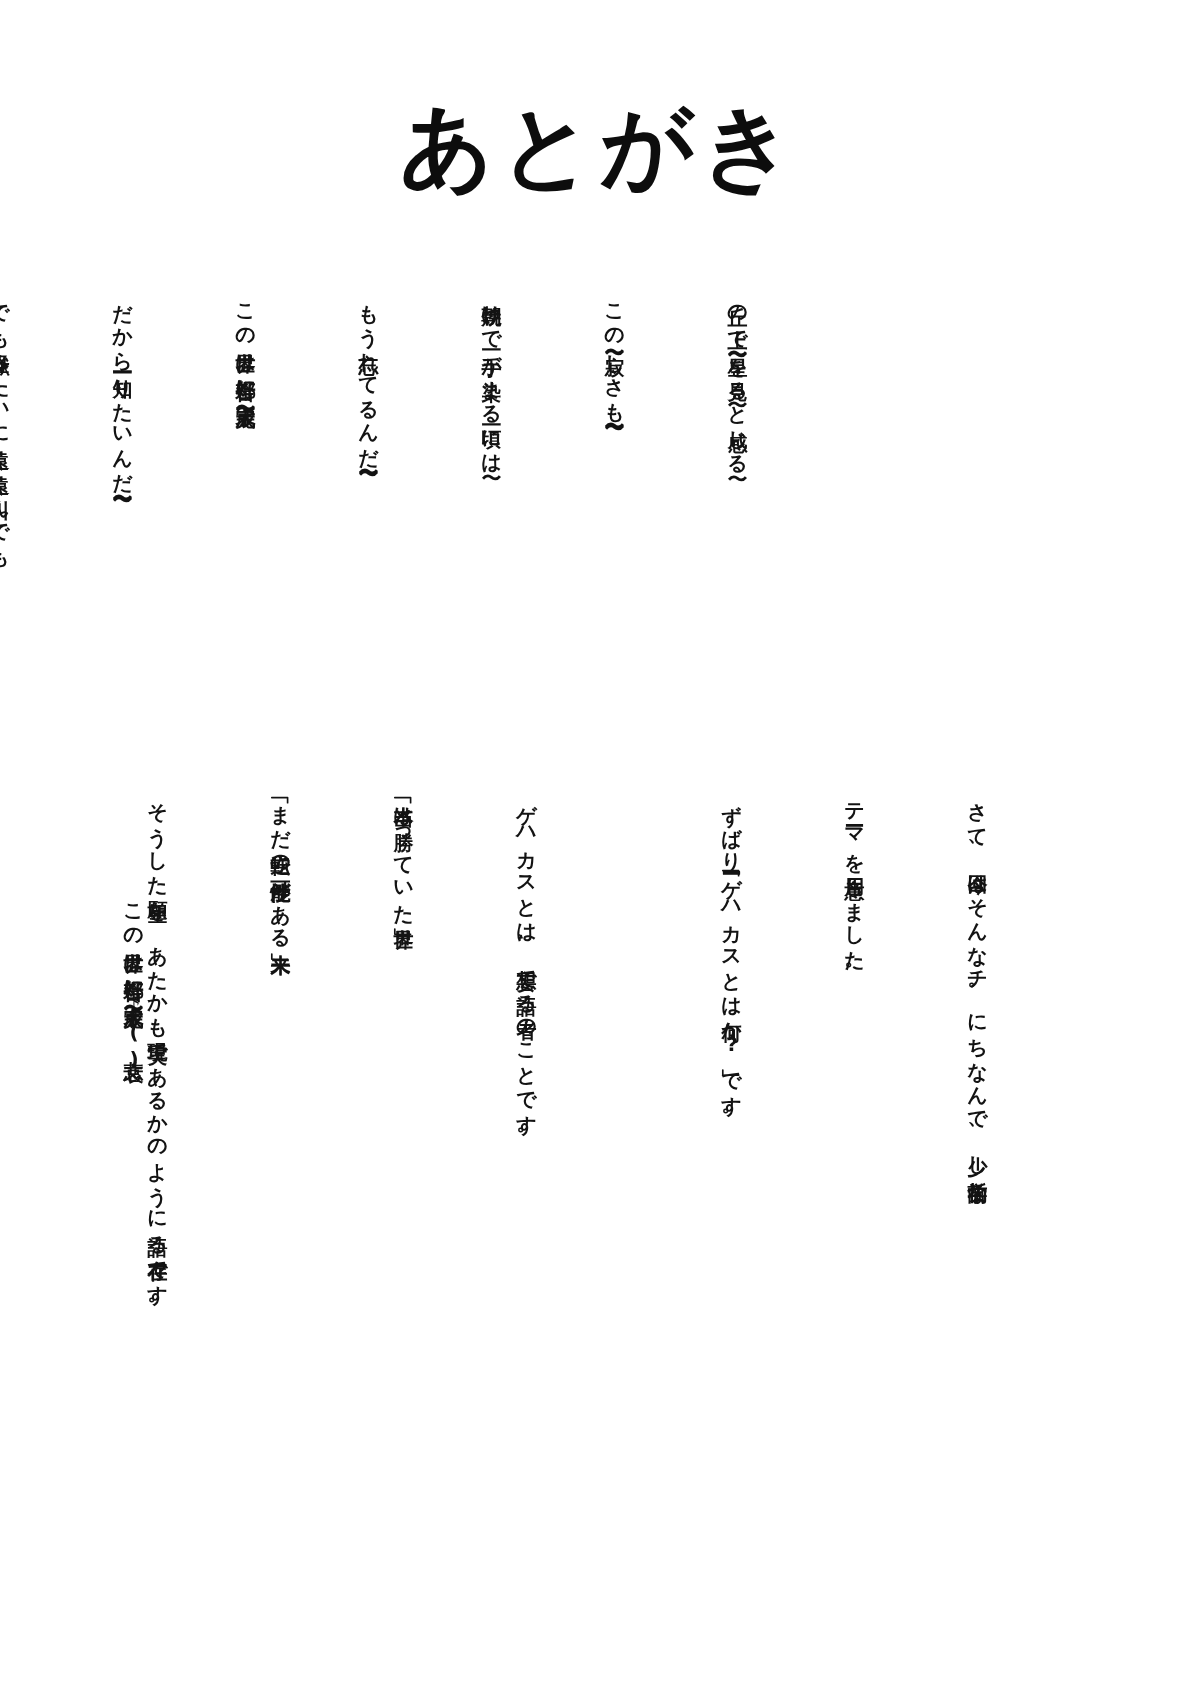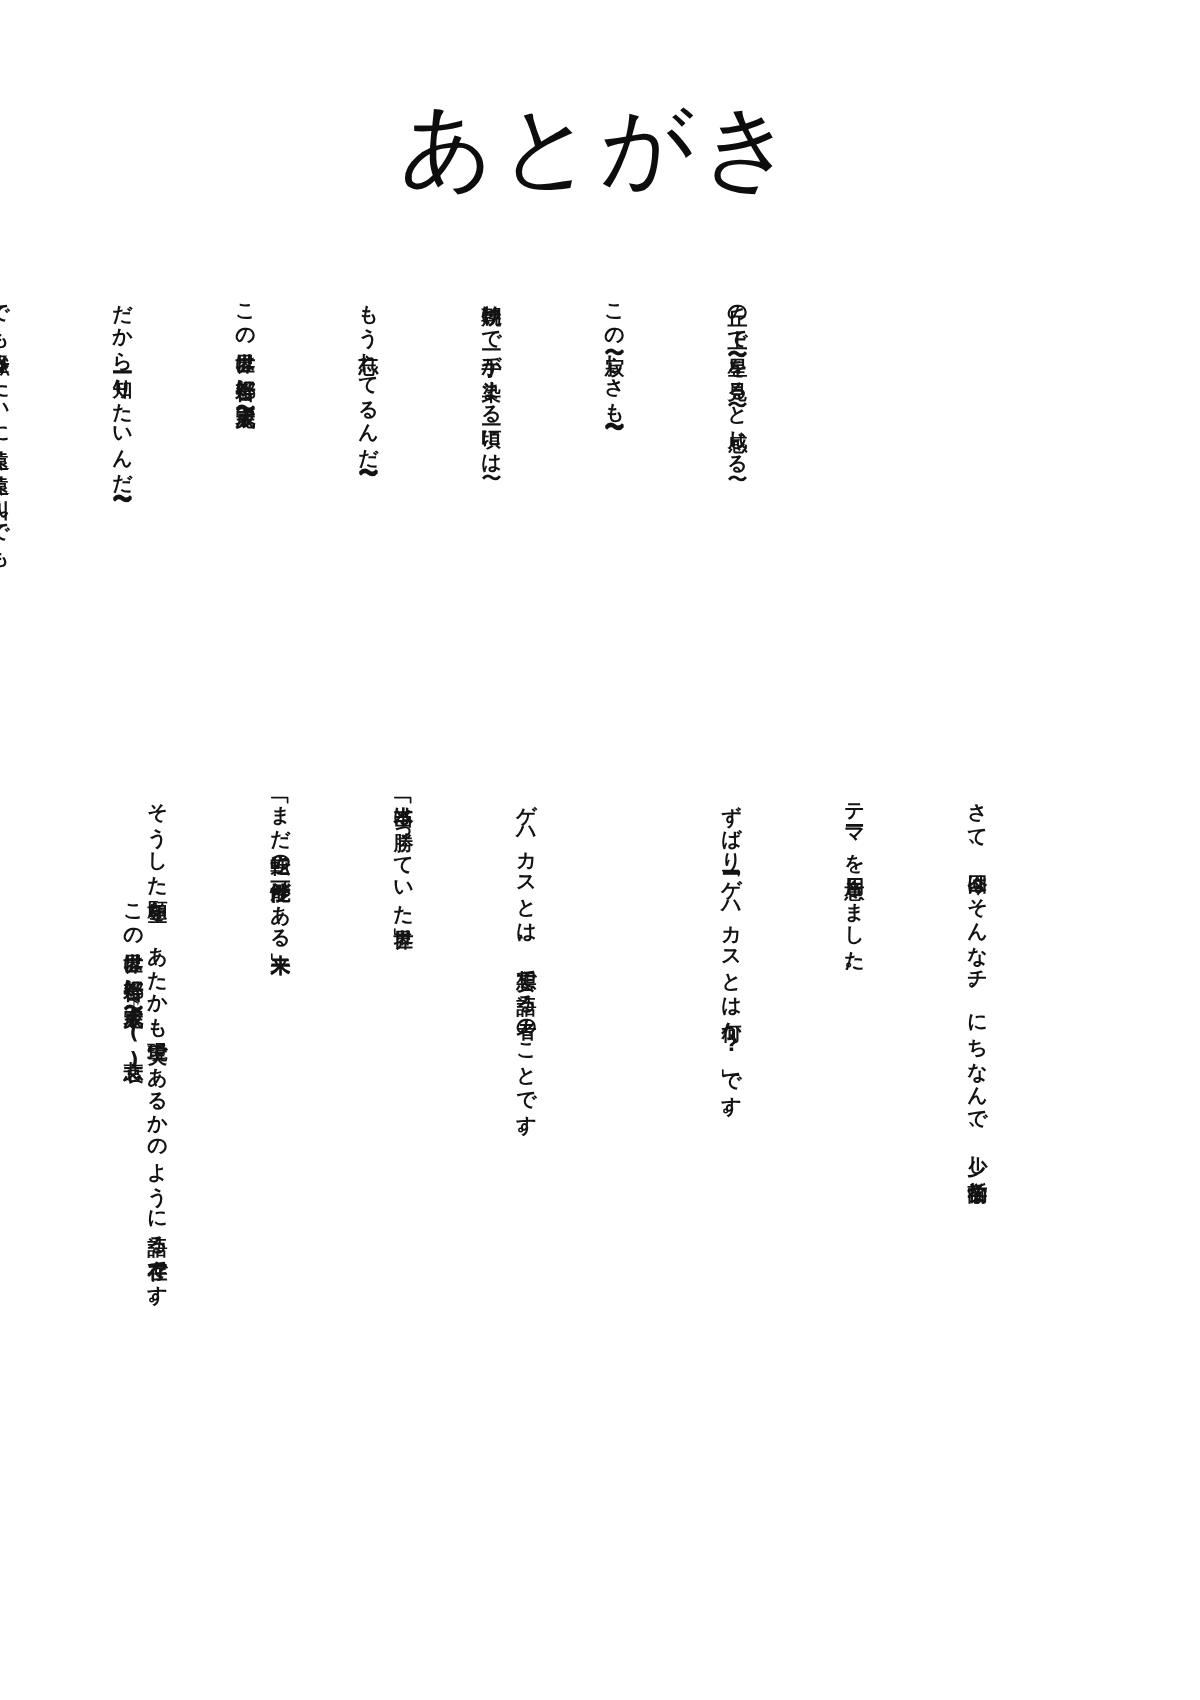--- a/index.html
+++ b/index.html
@@ -25,21 +25,21 @@
   }
 
   
   .title {
     position: absolute;
     left: 0;
     top: 96px;
     width: 1200px;
     text-align: center;
     font-size: 92px;
-    font-weight: 400;
+    font-weight: 700;
     letter-spacing: 6px;
     line-height: 1.1;
     color: #0d0d0d;
     font-family: "DejaVu Sans", "Liberation Sans", sans-serif;
   }
 
   
   .vblock {
     position: absolute;
     writing-mode: vertical-rl;

